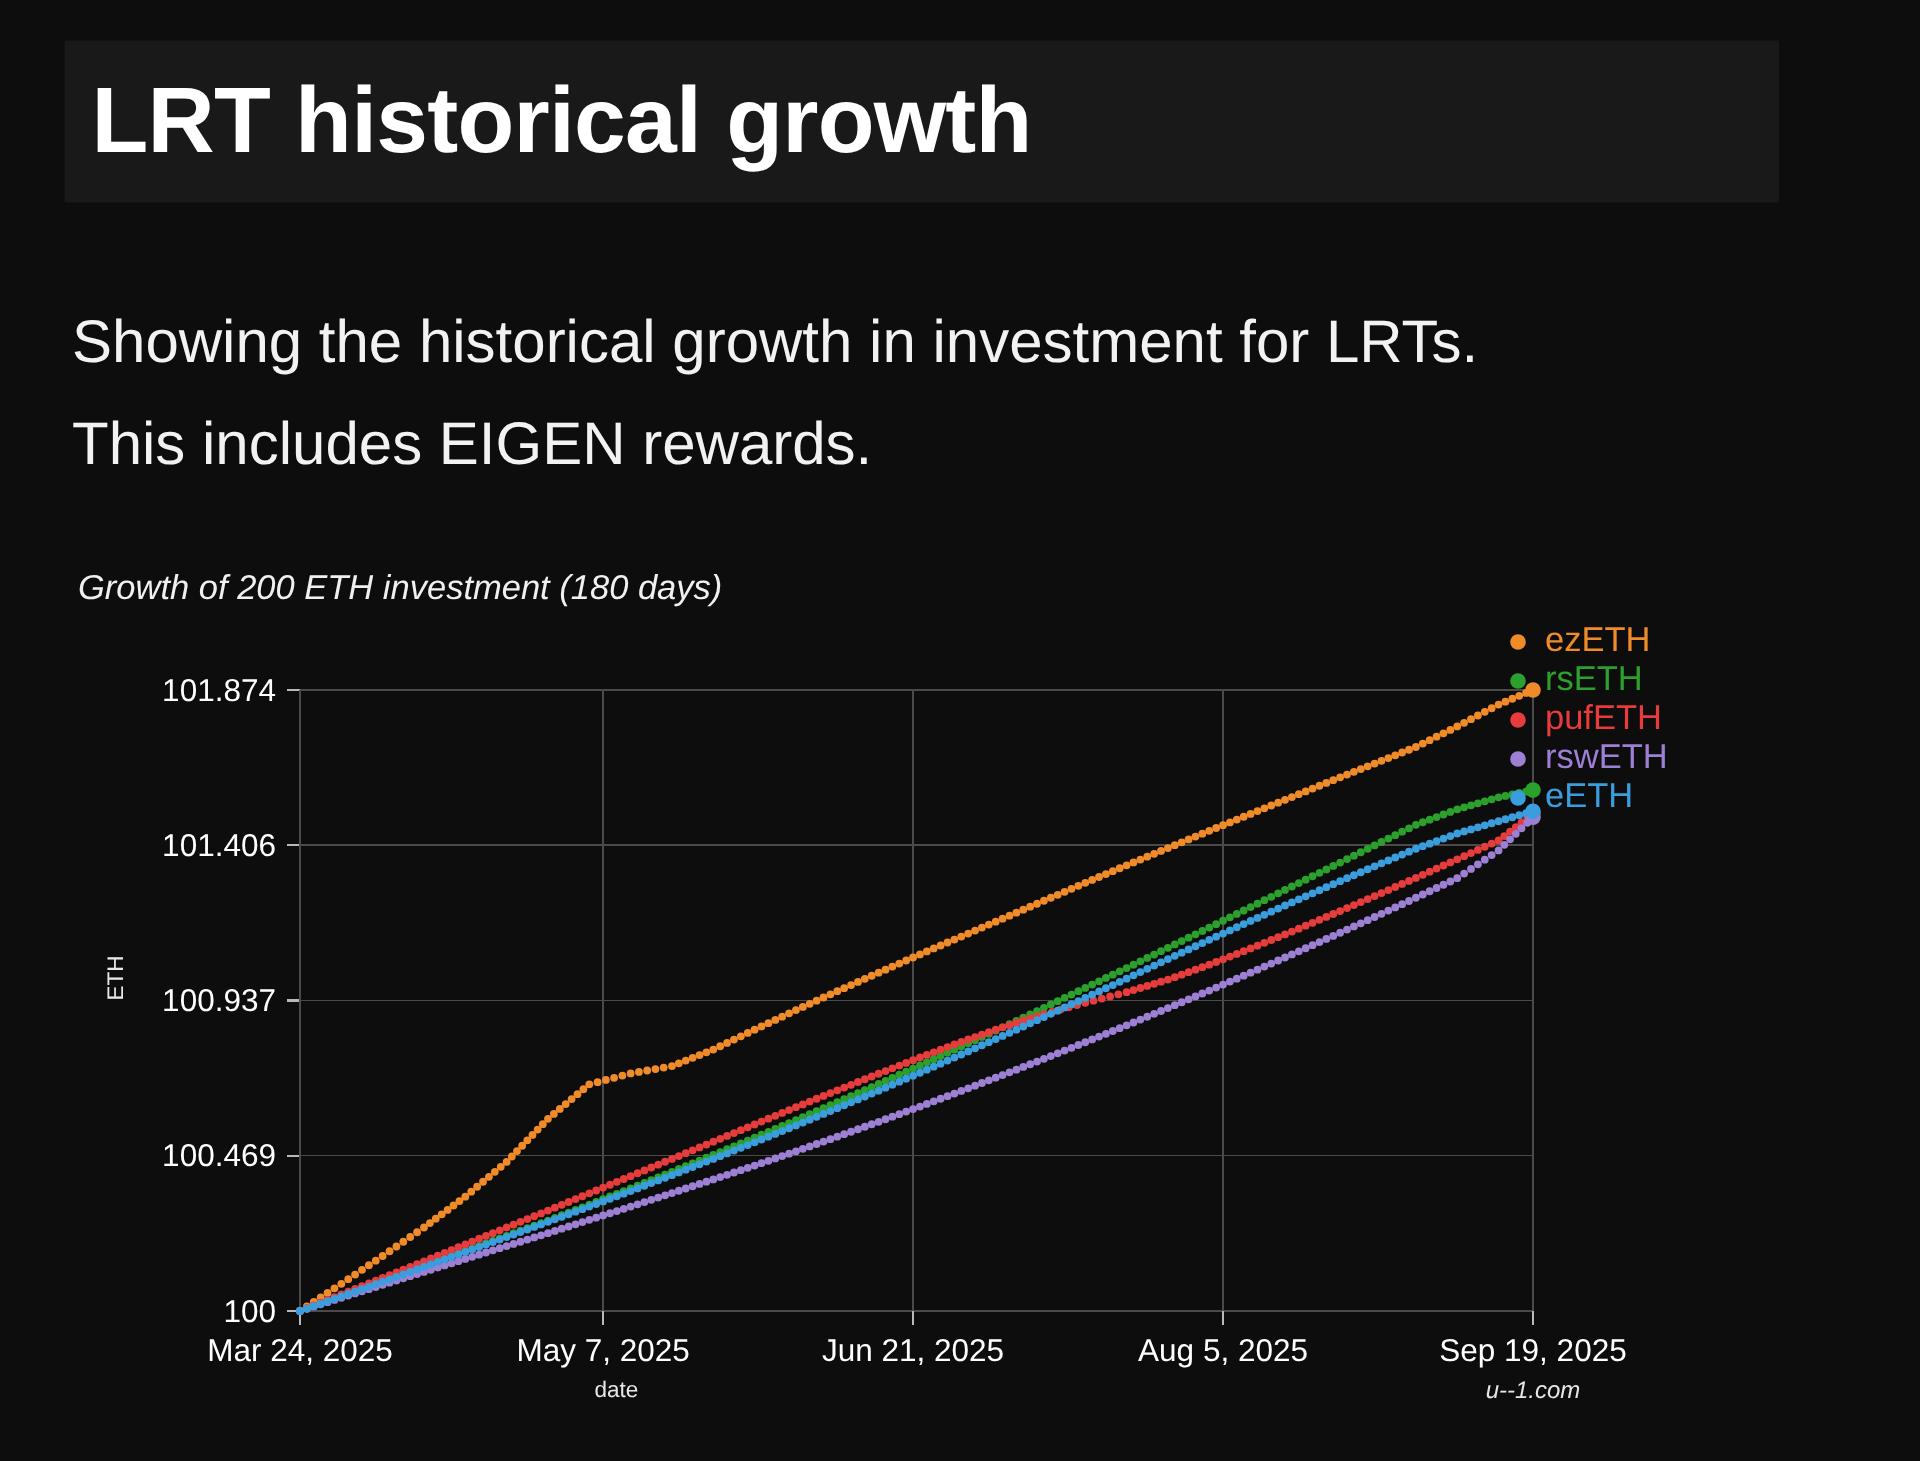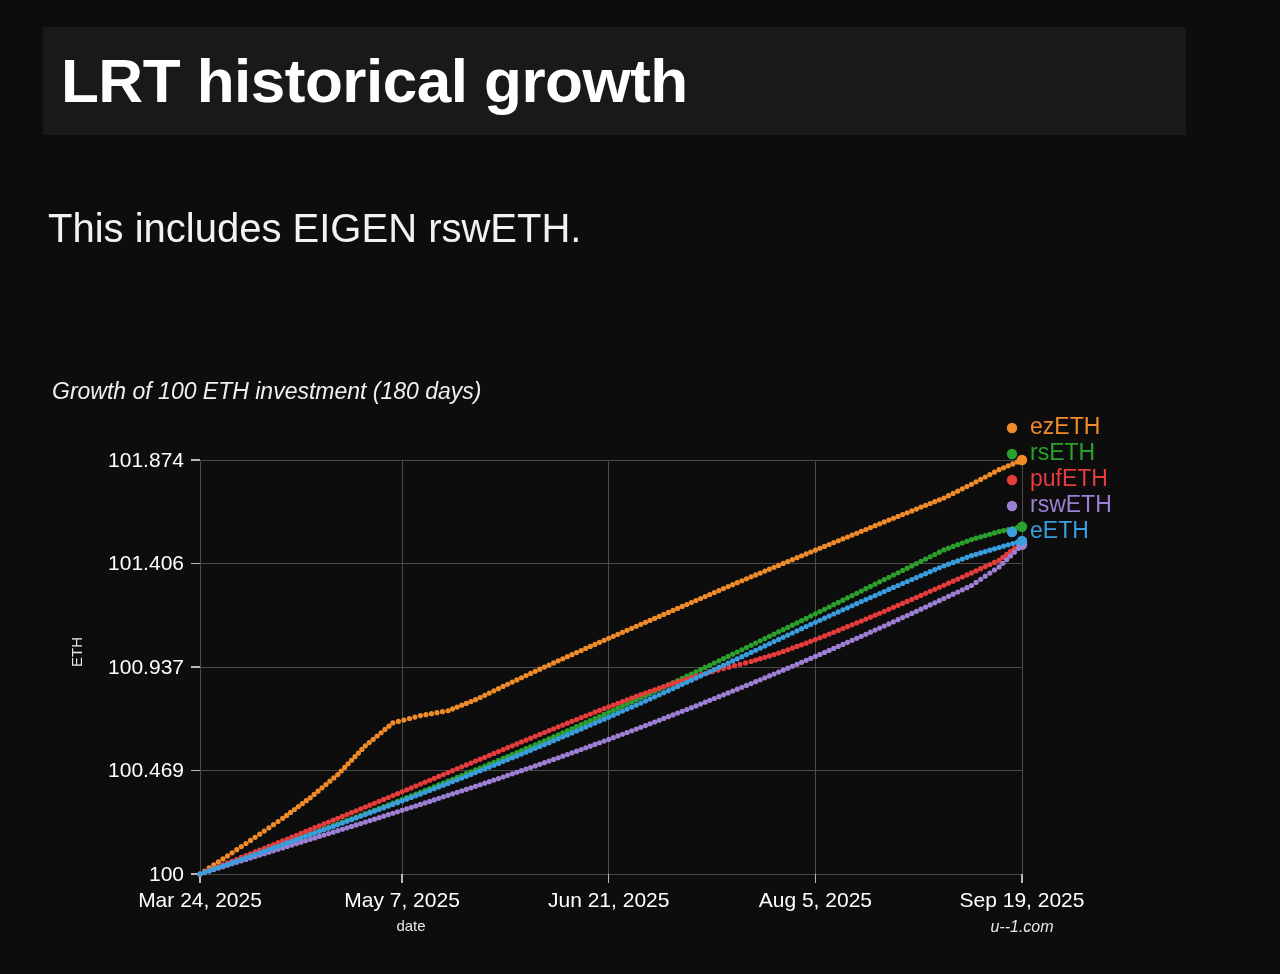--- a/index.html
+++ b/index.html
@@ -93,24 +93,25 @@
   }
 </style>
 </head>
 <body>
 
 <div id="title-banner">
   <div id="page-title">LRT historical growth</div>
 </div>
 
 <div id="body-copy">
-  <div class="body-line">This includes EIGEN rswETH.</div>
+  <div class="body-line">Showing the historical growth in investment for LRTs.</div>
+  <div class="body-line">This includes EIGEN rewards.</div>
 </div>
 
-<div id="chart-caption">Growth of 100 ETH investment (180 days)</div>
+<div id="chart-caption">Growth of 200 ETH investment (180 days)</div>
 
 <div id="chart-area">
   <svg id="chart-svg" width="1280" height="540">
       <line x1="200" y1="462" x2="1022" y2="462" class="gridline"></line>
       <line x1="191" y1="462" x2="200" y2="462" class="tickmark"></line>
       <text x="184" y="469" text-anchor="end" class="axis-tick-text">100</text>
       <line x1="200" y1="358.3895410885816" x2="1022" y2="358.3895410885816" class="gridline"></line>
       <line x1="191" y1="358.3895410885816" x2="200" y2="358.3895410885816" class="tickmark"></line>
       <text x="184" y="365.3895410885816" text-anchor="end" class="axis-tick-text">100.469</text>
       <line x1="200" y1="255" x2="1022" y2="255" class="gridline"></line>

